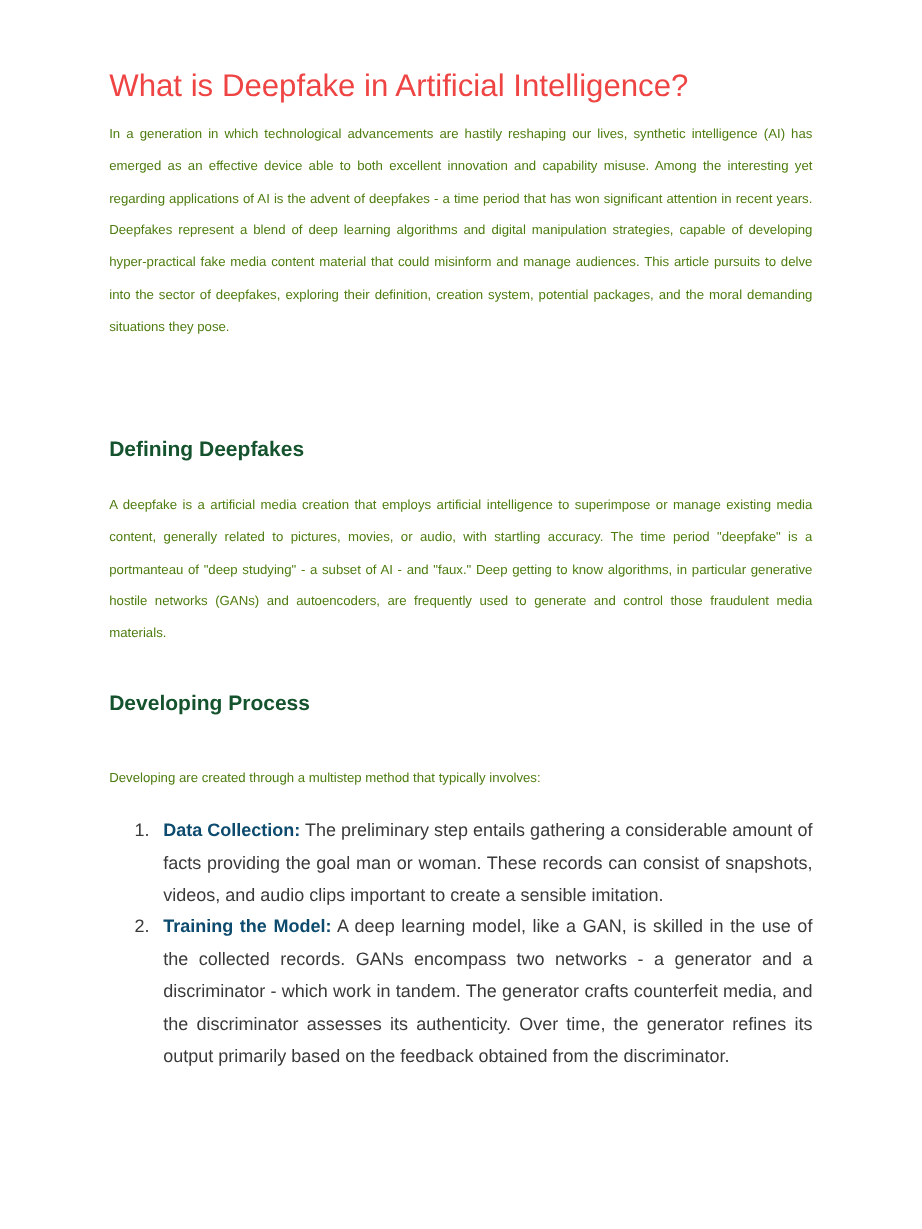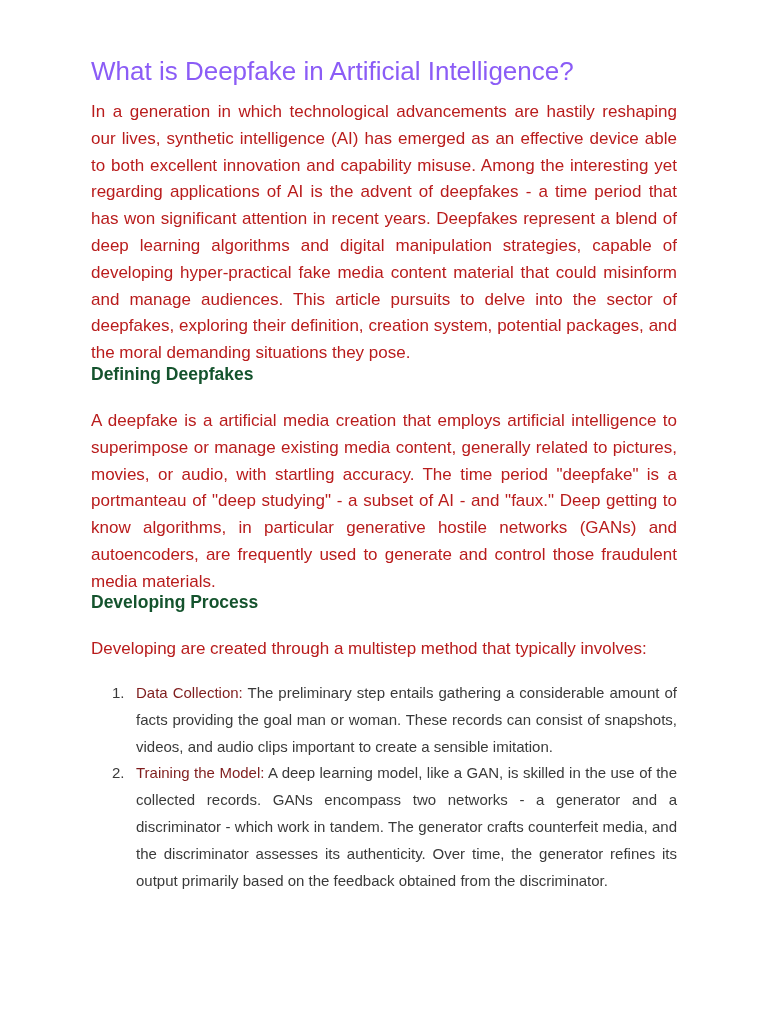--- a/index.html
+++ b/index.html
@@ -21,33 +21,33 @@
       top: 0;
       width: 586px;
     }
     .title {
       position: absolute;
       top: 55px;
       left: 0;
       margin: 0;
       font-size: 26px;
       font-weight: normal;
-      color: #8b5cf6;
+      color: #ef4444;
       line-height: 32px;
       white-space: nowrap;
     }
     .para {
       position: absolute;
       left: 0;
       width: 586px;
       margin: 0;
-      font-size: 17px;
+      font-size: 11px;
       line-height: 26.8px;
       text-align: justify;
-      color: #b91c1c;
+      color: #4d7c0f;
     }
     .h2 {
       position: absolute;
       left: 0;
       margin: 0;
       font-size: 17.5px;
       font-weight: bold;
       color: #14532d;
       line-height: 24px;
     }
@@ -66,37 +66,37 @@
       line-height: 26.8px;
       text-align: justify;
       color: #3a3a3a;
     }
     .list-num {
       position: absolute;
       left: 21px;
       top: 0;
     }
     .list-term {
-      font-weight: normal;
-      color: #7f1d1d;
+      font-weight: bold;
+      color: #0c4a6e;
     }
   </style>
 </head>
 <body>
 
 <div class="page">
   <h1 class="title">What is Deepfake in Artificial Intelligence?</h1>
 
   <p class="para" style="top:99px;">In a generation in which technological advancements are hastily reshaping our lives, synthetic intelligence (AI) has emerged as an effective device able to both excellent innovation and capability misuse. Among the interesting yet regarding applications of AI is the advent of deepfakes - a time period that has won significant attention in recent years. Deepfakes represent a blend of deep learning algorithms and digital manipulation strategies, capable of developing hyper-practical fake media content material that could misinform and manage audiences. This article pursuits to delve into the sector of deepfakes, exploring their definition, creation system, potential packages, and the moral demanding situations they pose.</p>
 
   <h2 class="h2" style="top:362px;">Defining Deepfakes</h2>
 
   <p class="para" style="top:408px;">A deepfake is a artificial media creation that employs artificial intelligence to superimpose or manage existing media content, generally related to pictures, movies, or audio, with startling accuracy. The time period "deepfake" is a portmanteau of "deep studying" - a subset of AI - and "faux." Deep getting to know algorithms, in particular generative hostile networks (GANs) and autoencoders, are frequently used to generate and control those fraudulent media materials.</p>
 
-  <h2 class="h2" style="top:590px;">Developing Process</h2>
+  <h2 class="h2" style="top:574px;">Developing Process</h2>
 
   <p class="para" style="top:636px;">Developing are created through a multistep method that typically involves:</p>
 
   <ol class="list" style="top:680px;">
     <li class="list-item">
       <span class="list-num">1.</span>
       <span class="list-term">Data Collection:</span><span> The preliminary step entails gathering a considerable amount of facts providing the goal man or woman. These records can consist of snapshots, videos, and audio clips important to create a sensible imitation.</span>
     </li>
     <li class="list-item">
       <span class="list-num">2.</span>

